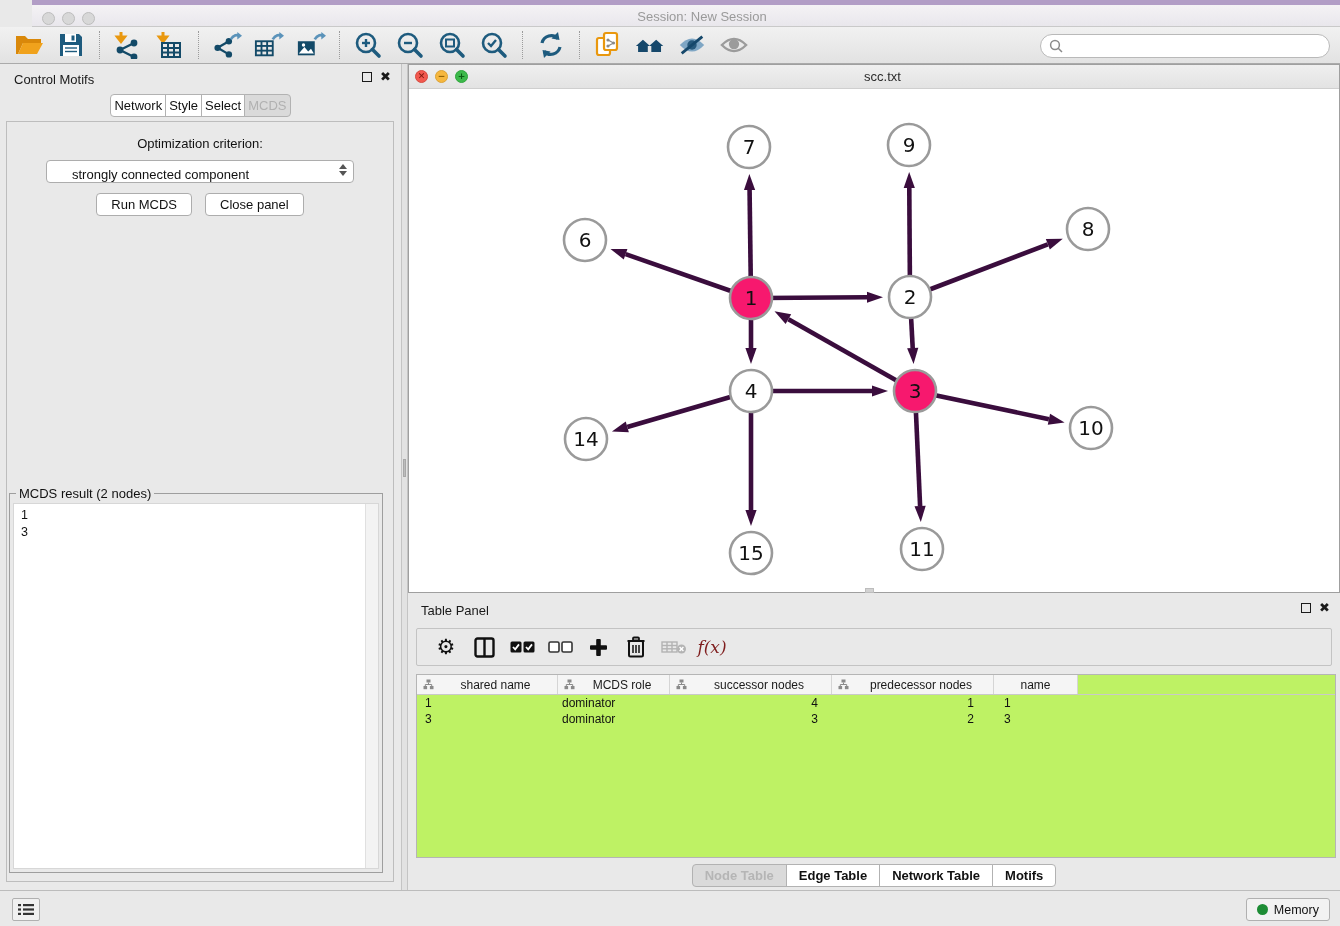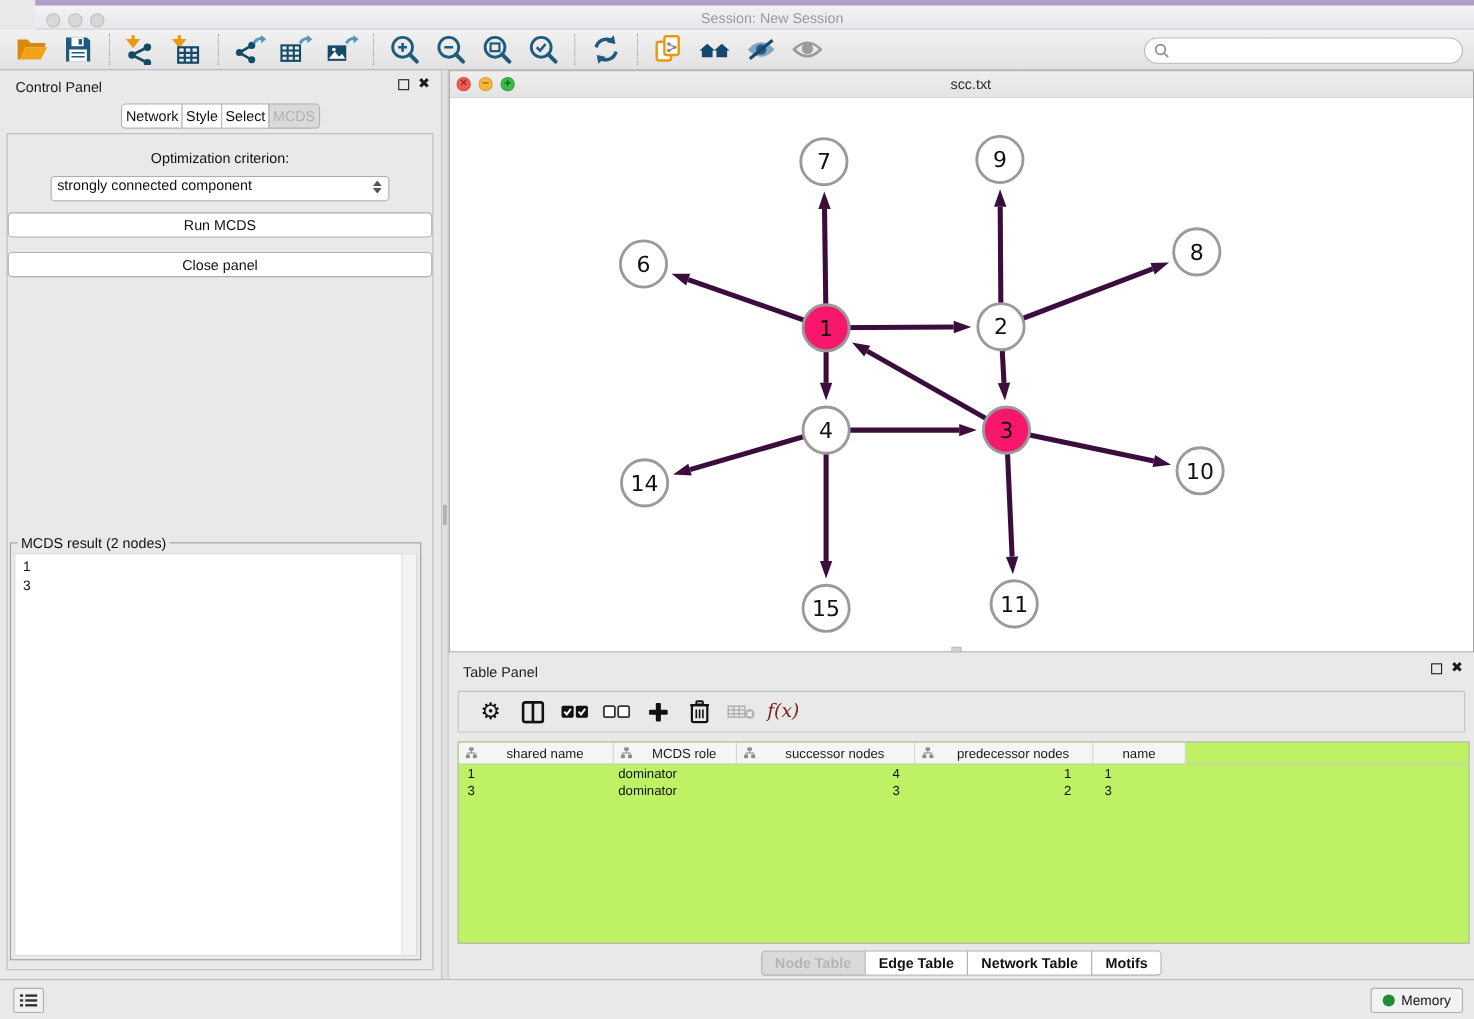--- a/index.html
+++ b/index.html
@@ -35,27 +35,27 @@
   .segbar{display:flex;justify-content:center;}
   .seg{border:1px solid #b2b2b2;background:#fff;color:#111;font-size:13px;
     padding:3px 3px;margin-left:-1px;cursor:default;}
   .seg:first-child{border-radius:4px 0 0 4px;margin-left:0;}
   .seg:last-child{border-radius:0 4px 4px 0;}
   .seg-active{background:#dadada;color:#b1b1b1;}
   .cp-box{position:absolute;left:6px;top:57px;width:388px;height:761px;
     border:1px solid #bdbdbd;background:#e9e9e9;}
   .opt-label{margin-top:14px;text-align:center;font-size:13px;color:#111;}
   .dropdown{position:absolute;left:39px;top:38px;width:308px;height:23px;background:#fff;
-    border:1px solid #adadad;border-radius:4px;font-size:13px;display:flex;align-items:flex-start;
-    padding-left:5px;color:#111;}
+    border:1px solid #adadad;border-radius:4px;font-size:13px;display:flex;align-items:flex-end;
+    padding-left:25px;color:#111;}
   .dd-arrows{position:absolute;right:6px;top:3px;display:flex;flex-direction:column;gap:2px;}
   .dd-arrows i{width:0;height:0;border-left:4px solid transparent;border-right:4px solid transparent;}
   .dd-up{border-bottom:5px solid #555;}
   .dd-down{border-top:5px solid #555;}
-  .btn-row{position:absolute;left:0;width:100%;top:71px;display:flex;justify-content:center;gap:13px;flex-direction:column;}
+  .btn-row{position:absolute;left:0;width:100%;top:71px;display:flex;justify-content:center;gap:13px;}
   .mac-btn{background:#fff;border:1px solid #adadad;border-radius:4px;font-size:13px;
     padding:3px 14px;color:#111;}
   .fieldset{position:absolute;left:2px;top:371px;width:374px;height:380px;
     border:1px solid #9e9e9e;}
   .legend{position:absolute;left:6px;top:-8px;background:#e9e9e9;padding:0 3px;font-size:13px;color:#111;}
   .result-area{position:absolute;left:3px;right:3px;top:9px;bottom:3px;background:#fff;
     border:1px solid #d7d7d7;}
   .result-text{position:absolute;left:0;top:0;right:14px;bottom:0;margin:0;
     font-family:"Liberation Sans",sans-serif;font-size:12.5px;line-height:17px;padding:3px 7px;color:#111;}
   .result-scroll{position:absolute;right:0;top:0;bottom:0;width:13px;background:#f3f3f3;border-left:1px solid #e0e0e0;}
@@ -279,21 +279,21 @@
     <svg width="14" height="14" viewBox="0 0 14 14">
         <circle cx="6" cy="6" r="4.4" fill="none" stroke="#8a8a8a" stroke-width="1.5"></circle>
         <line x1="9.2" y1="9.2" x2="13" y2="13" stroke="#8a8a8a" stroke-width="1.5"></line>
       </svg>
     <input value="" placeholder="" style="">
   </div>
 </div>
 
 <div class="control-panel">
   <div class="panel-head">
-    <span class="panel-title">Control Panel</span>
+    <span class="panel-title">Control Motifs</span>
     <span class="panel-btns">
       <span class="float-ico"></span>
       <span class="close-ico">✖</span>
     </span>
   </div>
   <div class="segbar" id="cp-tabs">
       <div class="seg">Network</div>
       <div class="seg">Style</div>
       <div class="seg">Select</div>
       <div class="seg seg-active">MCDS</div>

